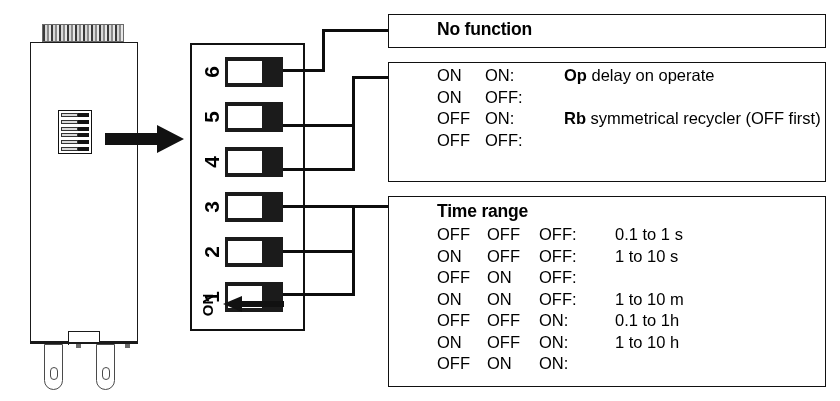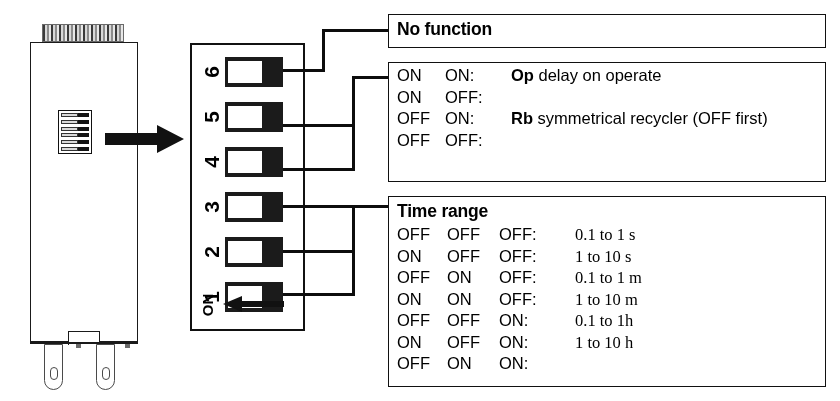--- a/index.html
+++ b/index.html
@@ -49,36 +49,36 @@
      font-size:15px;font-weight:bold;line-height:26px;text-align:center;
      transform:rotate(-90deg);}
   #dip-arrow{position:absolute;left:30px;top:250px;width:62px;height:18px;}
 
   
   .wire{position:absolute;background:#0d0d0d;}
   .wire-h{height:3.4px;}
   .wire-v{width:3.4px;}
 
   
-  .info-box{position:absolute;background:#fff;border:1.7px solid #111;box-sizing:border-box;}
+  .info-box{position:absolute;background:#fff;border:1.7px solid #111;box-sizing:border-box;padding-left:40px;}
   #box-no-function{left:388px;top:14px;width:438px;height:34px;}
   #box-function-selection{left:388px;top:62px;width:438px;height:120px;}
   #box-time-range{left:388px;top:196px;width:438px;height:191px;}
   .box-title{font-size:17.5px;font-weight:bold;padding:4px 0 0 8px;letter-spacing:-0.2px;}
   .rows{padding:2px 0 0 8px;}
   .row{display:flex;align-items:baseline;font-size:16.5px;line-height:21.5px;white-space:nowrap;}
   .c-sw{flex:0 0 auto;}
   .fn .c-sw:nth-child(1){width:48px;}
   .fn .c-sw:nth-child(2){width:62px;}
   .fn .c-desc{padding-left:4px;}
   .tr .c-sw:nth-child(1){width:50px;}
   .tr .c-sw:nth-child(2){width:52px;}
   .tr .c-sw:nth-child(3){width:72px;}
-  .tr .c-desc{padding-left:4px;font-family:Liberation Serif, serif;}
-  .code{font-weight:bold;}
+  .tr .c-desc{padding-left:4px;}
+  .code{font-weight:bold;margin-left:13px;}
 </style>
 </head>
 <body>
 
 <div class="stage">
 
   <div id="relay-device">
     <div id="device-top-ribs"></div>
     <div id="device-body"></div>
 
@@ -216,21 +216,20 @@
       <div class="row tr">
         <span class="c-sw">ON</span>
         <span class="c-sw">OFF</span>
         <span class="c-sw">OFF:</span>
         <span class="c-desc">1 to 10 s</span>
       </div>
       <div class="row tr">
         <span class="c-sw">OFF</span>
         <span class="c-sw">ON</span>
         <span class="c-sw">OFF:</span>
-        <span class="c-desc">0.1 to 1 m</span>
       </div>
       <div class="row tr">
         <span class="c-sw">ON</span>
         <span class="c-sw">ON</span>
         <span class="c-sw">OFF:</span>
         <span class="c-desc">1 to 10 m</span>
       </div>
       <div class="row tr">
         <span class="c-sw">OFF</span>
         <span class="c-sw">OFF</span>

